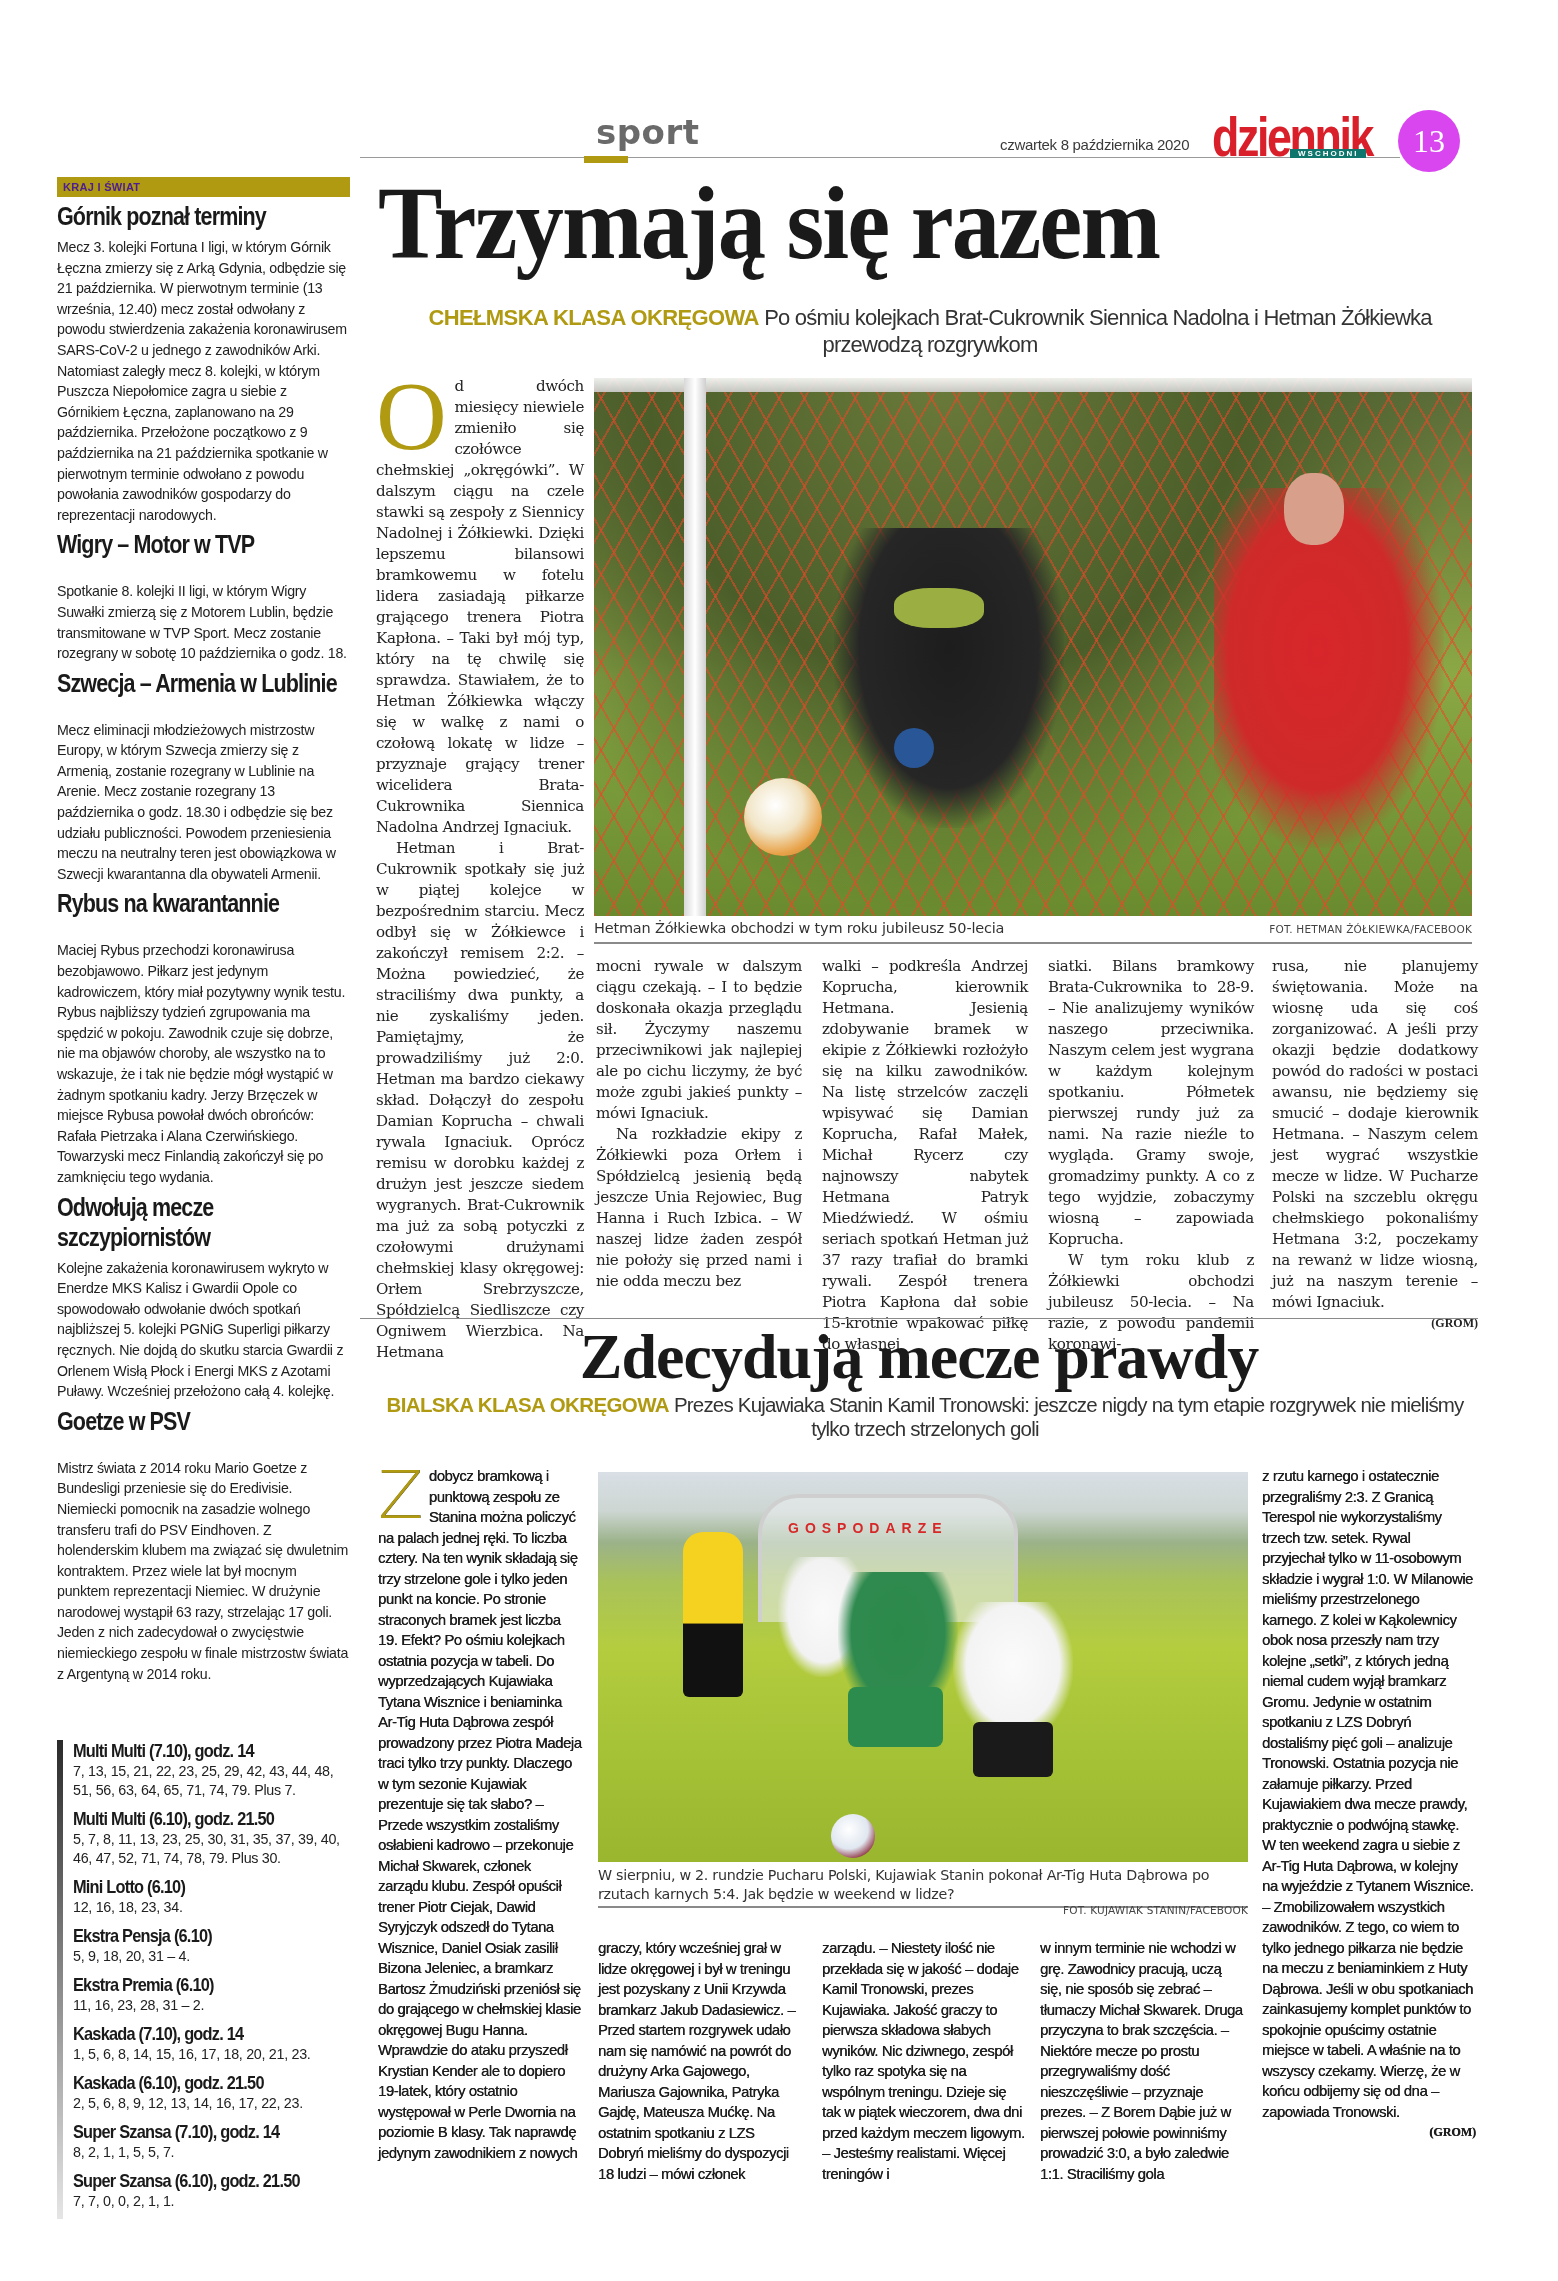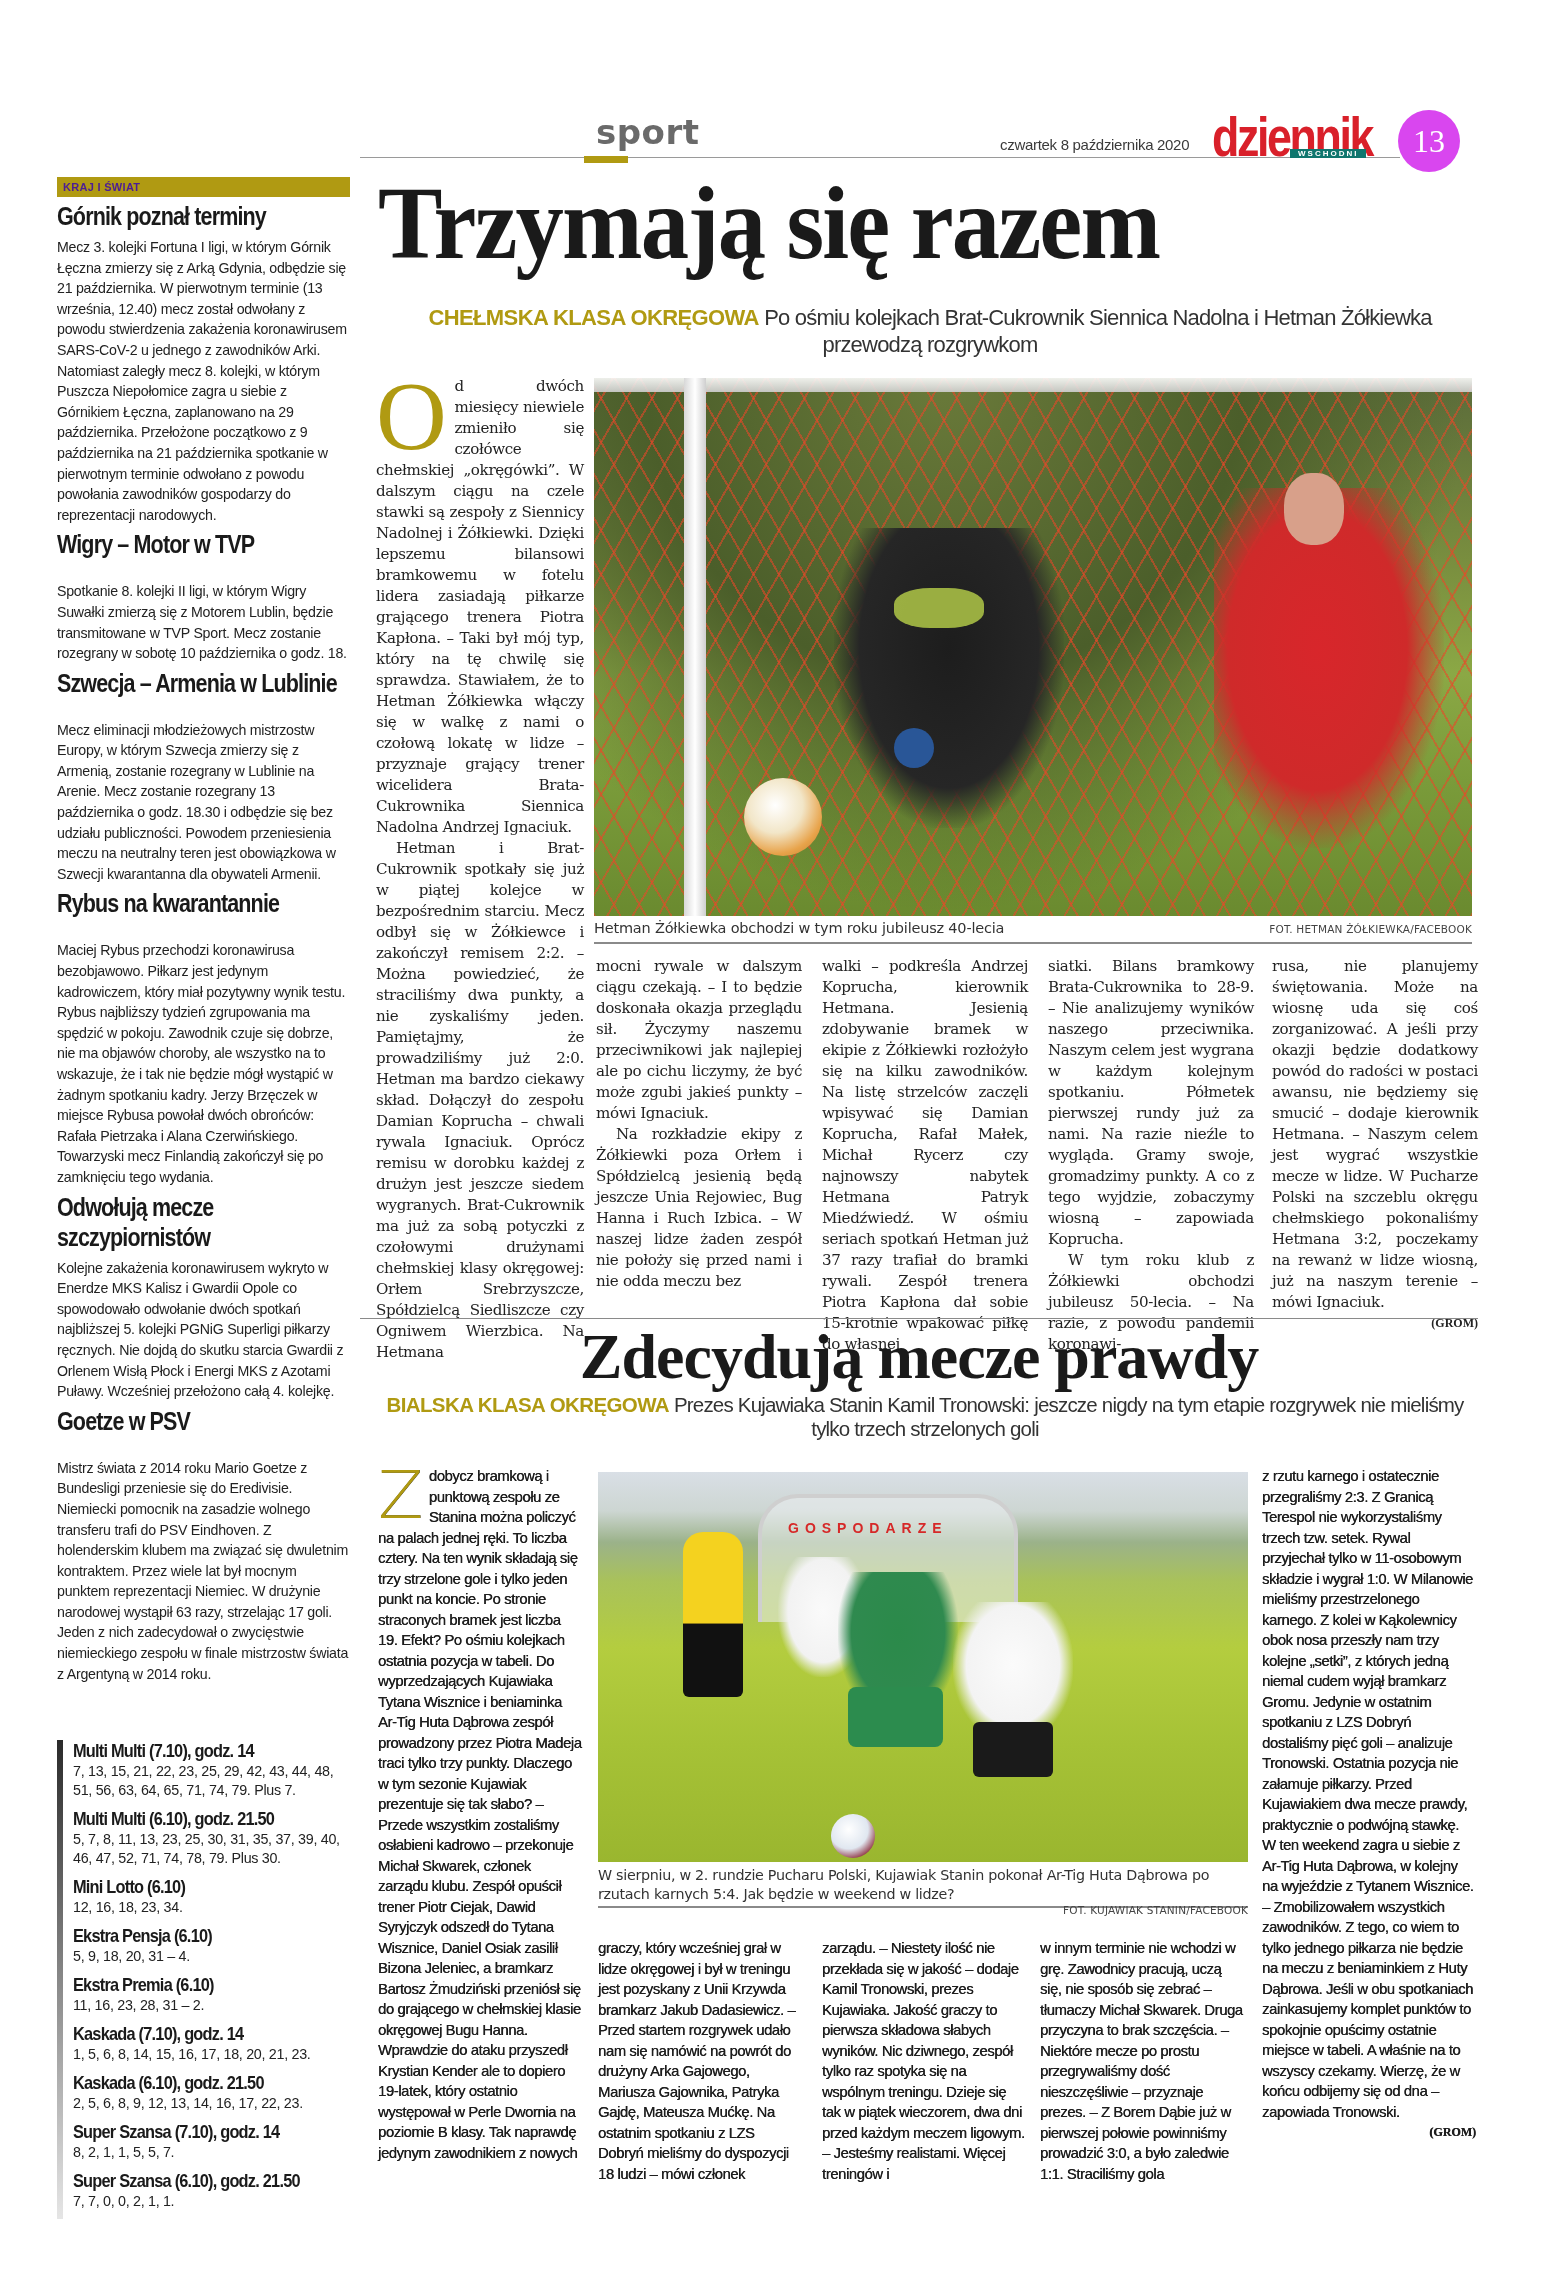--- a/index.html
+++ b/index.html
@@ -180,21 +180,21 @@
   <div class="crossbar"></div>
   <div class="post"></div>
   <div class="keeper"></div>
   <div class="glove"></div>
   <div class="striker"></div>
   <div class="head"></div>
   <div class="ball"></div>
   <div class="lowball"></div>
 </div>
 <div class="cap-row cap1">
-  <span class="caption">Hetman Żółkiewka obchodzi w tym roku jubileusz 40-lecia</span>
+  <span class="caption">Hetman Żółkiewka obchodzi w tym roku jubileusz 50-lecia</span>
   <span class="credit">FOT. HETMAN ŻÓŁKIEWKA/FACEBOOK</span>
 </div>
 
 <div class="serif-col" style="left:596px; top:956px; width:206px;">
   <p>mocni rywale w dalszym ciągu czekają. – I to będzie doskonała okazja przeglądu sił. Życzymy naszemu przeciwnikowi jak najlepiej ale po cichu liczymy, że być może zgubi jakieś punkty – mówi Ignaciuk.</p>
   <p class="ind">Na rozkładzie ekipy z Żółkiewki poza Orłem i Spółdzielcą jesienią będą jeszcze Unia Rejowiec, Bug Hanna i Ruch Izbica. – W naszej lidze żaden zespół nie położy się przed nami i nie odda meczu bez</p>
 </div>
 <div class="serif-col" style="left:822px; top:956px; width:206px;">
   <p>walki – podkreśla Andrzej Koprucha, kierownik Hetmana. Jesienią zdobywanie bramek w ekipie z Żółkiewki rozłożyło się na kilku zawodników. Na listę strzelców zaczęli wpisywać się Damian Koprucha, Rafał Małek, Michał Rycerz czy najnowszy nabytek Hetmana Patryk Miedźwiedź. W ośmiu seriach spotkań Hetman już 37 razy trafiał do bramki rywali. Zespół trenera Piotra Kapłona dał sobie 15-krotnie wpakować piłkę do własnej</p>
 </div>

